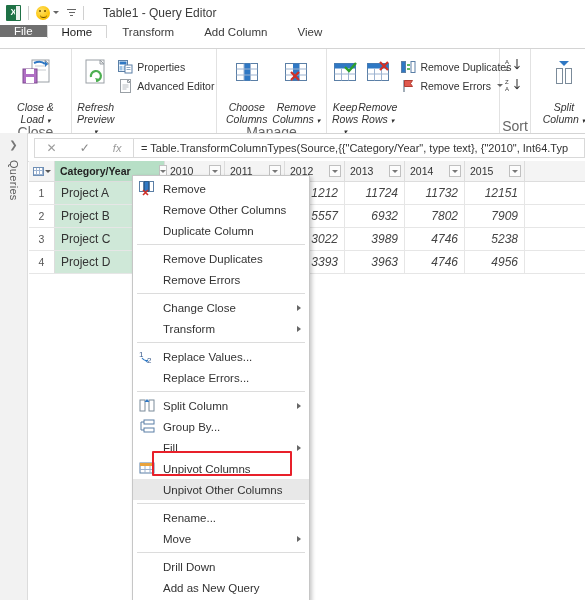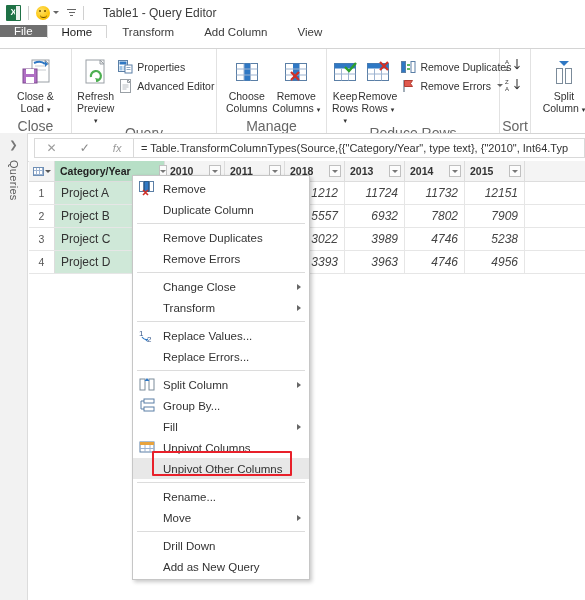--- a/index.html
+++ b/index.html
@@ -97,21 +97,21 @@
   .rgroup-label {
     text-align:center; font-size:14px; color:#666;
     padding-bottom:2px; height:13px; line-height:13px;
   }
   .big-btn {
     width:62px; display:flex; flex-direction:column; align-items:center;
     padding-top:2px; cursor:default;
   }
   .big-btn .ico { height:34px; display:flex; align-items:center; justify-content:center; }
   .big-btn .lbl {
-    font-size:10.5px; text-align:center; line-height:11.5px; color:#333; margin-top:1px;
+    font-size:10.5px; text-align:center; line-height:11.5px; color:#333; margin-top:12px;font-style:italic;
   }
   .small-col { display:flex; flex-direction:column; padding-top:3px; }
   .small-btn {
     display:flex; align-items:center; gap:4px;
     padding:2px 4px; font-size:10.5px; color:#333;
     white-space:nowrap;
   }
   .small-btn .ico { width:15px; height:15px; display:flex; align-items:center; justify-content:center; }
 
   .sort-ico { display:flex; flex-direction:column; align-items:center; font-size:8.5px; color:#3b3b3b; line-height:9px; }
@@ -167,21 +167,21 @@
   }
   .mini-grid {
     width:11px; height:9px; border:1px solid #6f8fb5; display:grid;
     grid-template-columns:1fr 1fr 1fr; grid-template-rows:1fr 1fr;
     background:#fff;
   }
   .mini-grid i { border-right:1px solid #9db3d0; border-bottom:1px solid #9db3d0; }
   .ghcell {
     width:60px; border-right:1px solid #ddd; display:flex; align-items:center;
     justify-content:space-between; padding:0 3px 0 5px;
-    font-size:10.5px; color:#333;font-weight:bold;
+    font-size:10.5px; color:#333;
   }
   .ghcell.wide { width:110px;gap:28px; }
   .ghcell.sel { background:#b7dfc6; color:#222; font-weight:bold; }
   .ddbtn {
     width:12px; height:12px; border:1px solid #c0c0c0; background:#fcfcfc;
     display:flex; align-items:center; justify-content:center;
   }
   .ddbtn .tri {
     width:0; height:0; border-left:3px solid transparent; border-right:3px solid transparent;
     border-top:3px solid #777;
@@ -481,21 +481,21 @@
           <span class="tri"></span>
         </span>
     </div>
     <div class="ghcell">
       <span>2011</span>
       <span class="ddbtn">
           <span class="tri"></span>
         </span>
     </div>
     <div class="ghcell">
-      <span>2018</span>
+      <span>2012</span>
       <span class="ddbtn">
           <span class="tri"></span>
         </span>
     </div>
     <div class="ghcell">
       <span>2013</span>
       <span class="ddbtn">
           <span class="tri"></span>
         </span>
     </div>
@@ -562,20 +562,23 @@
       <svg width="16" height="15" viewBox="0 0 16 15">
         <rect x="0.5" y="0.5" width="4" height="10" fill="#fff" stroke="#5b7fa6"></rect>
         <rect x="5.5" y="0.5" width="4" height="10" fill="#2f78c4" stroke="#2a5d8f"></rect>
         <rect x="10.5" y="0.5" width="4" height="10" fill="#fff" stroke="#5b7fa6"></rect>
         <path d="M4 9 l5 5 M9 9 l-5 5" stroke="#d03027" stroke-width="1.6"></path>
       </svg>
     </span>
     <span>Remove</span>
   </div>
 
+  <div class="mi">
+    <span>Remove Other Columns</span>
+  </div>
 
   <div class="mi">
     <span>Duplicate Column</span>
   </div>
 
   <div class="msep"></div>
 
   <div class="mi">
     <span>Remove Duplicates</span>
   </div>

